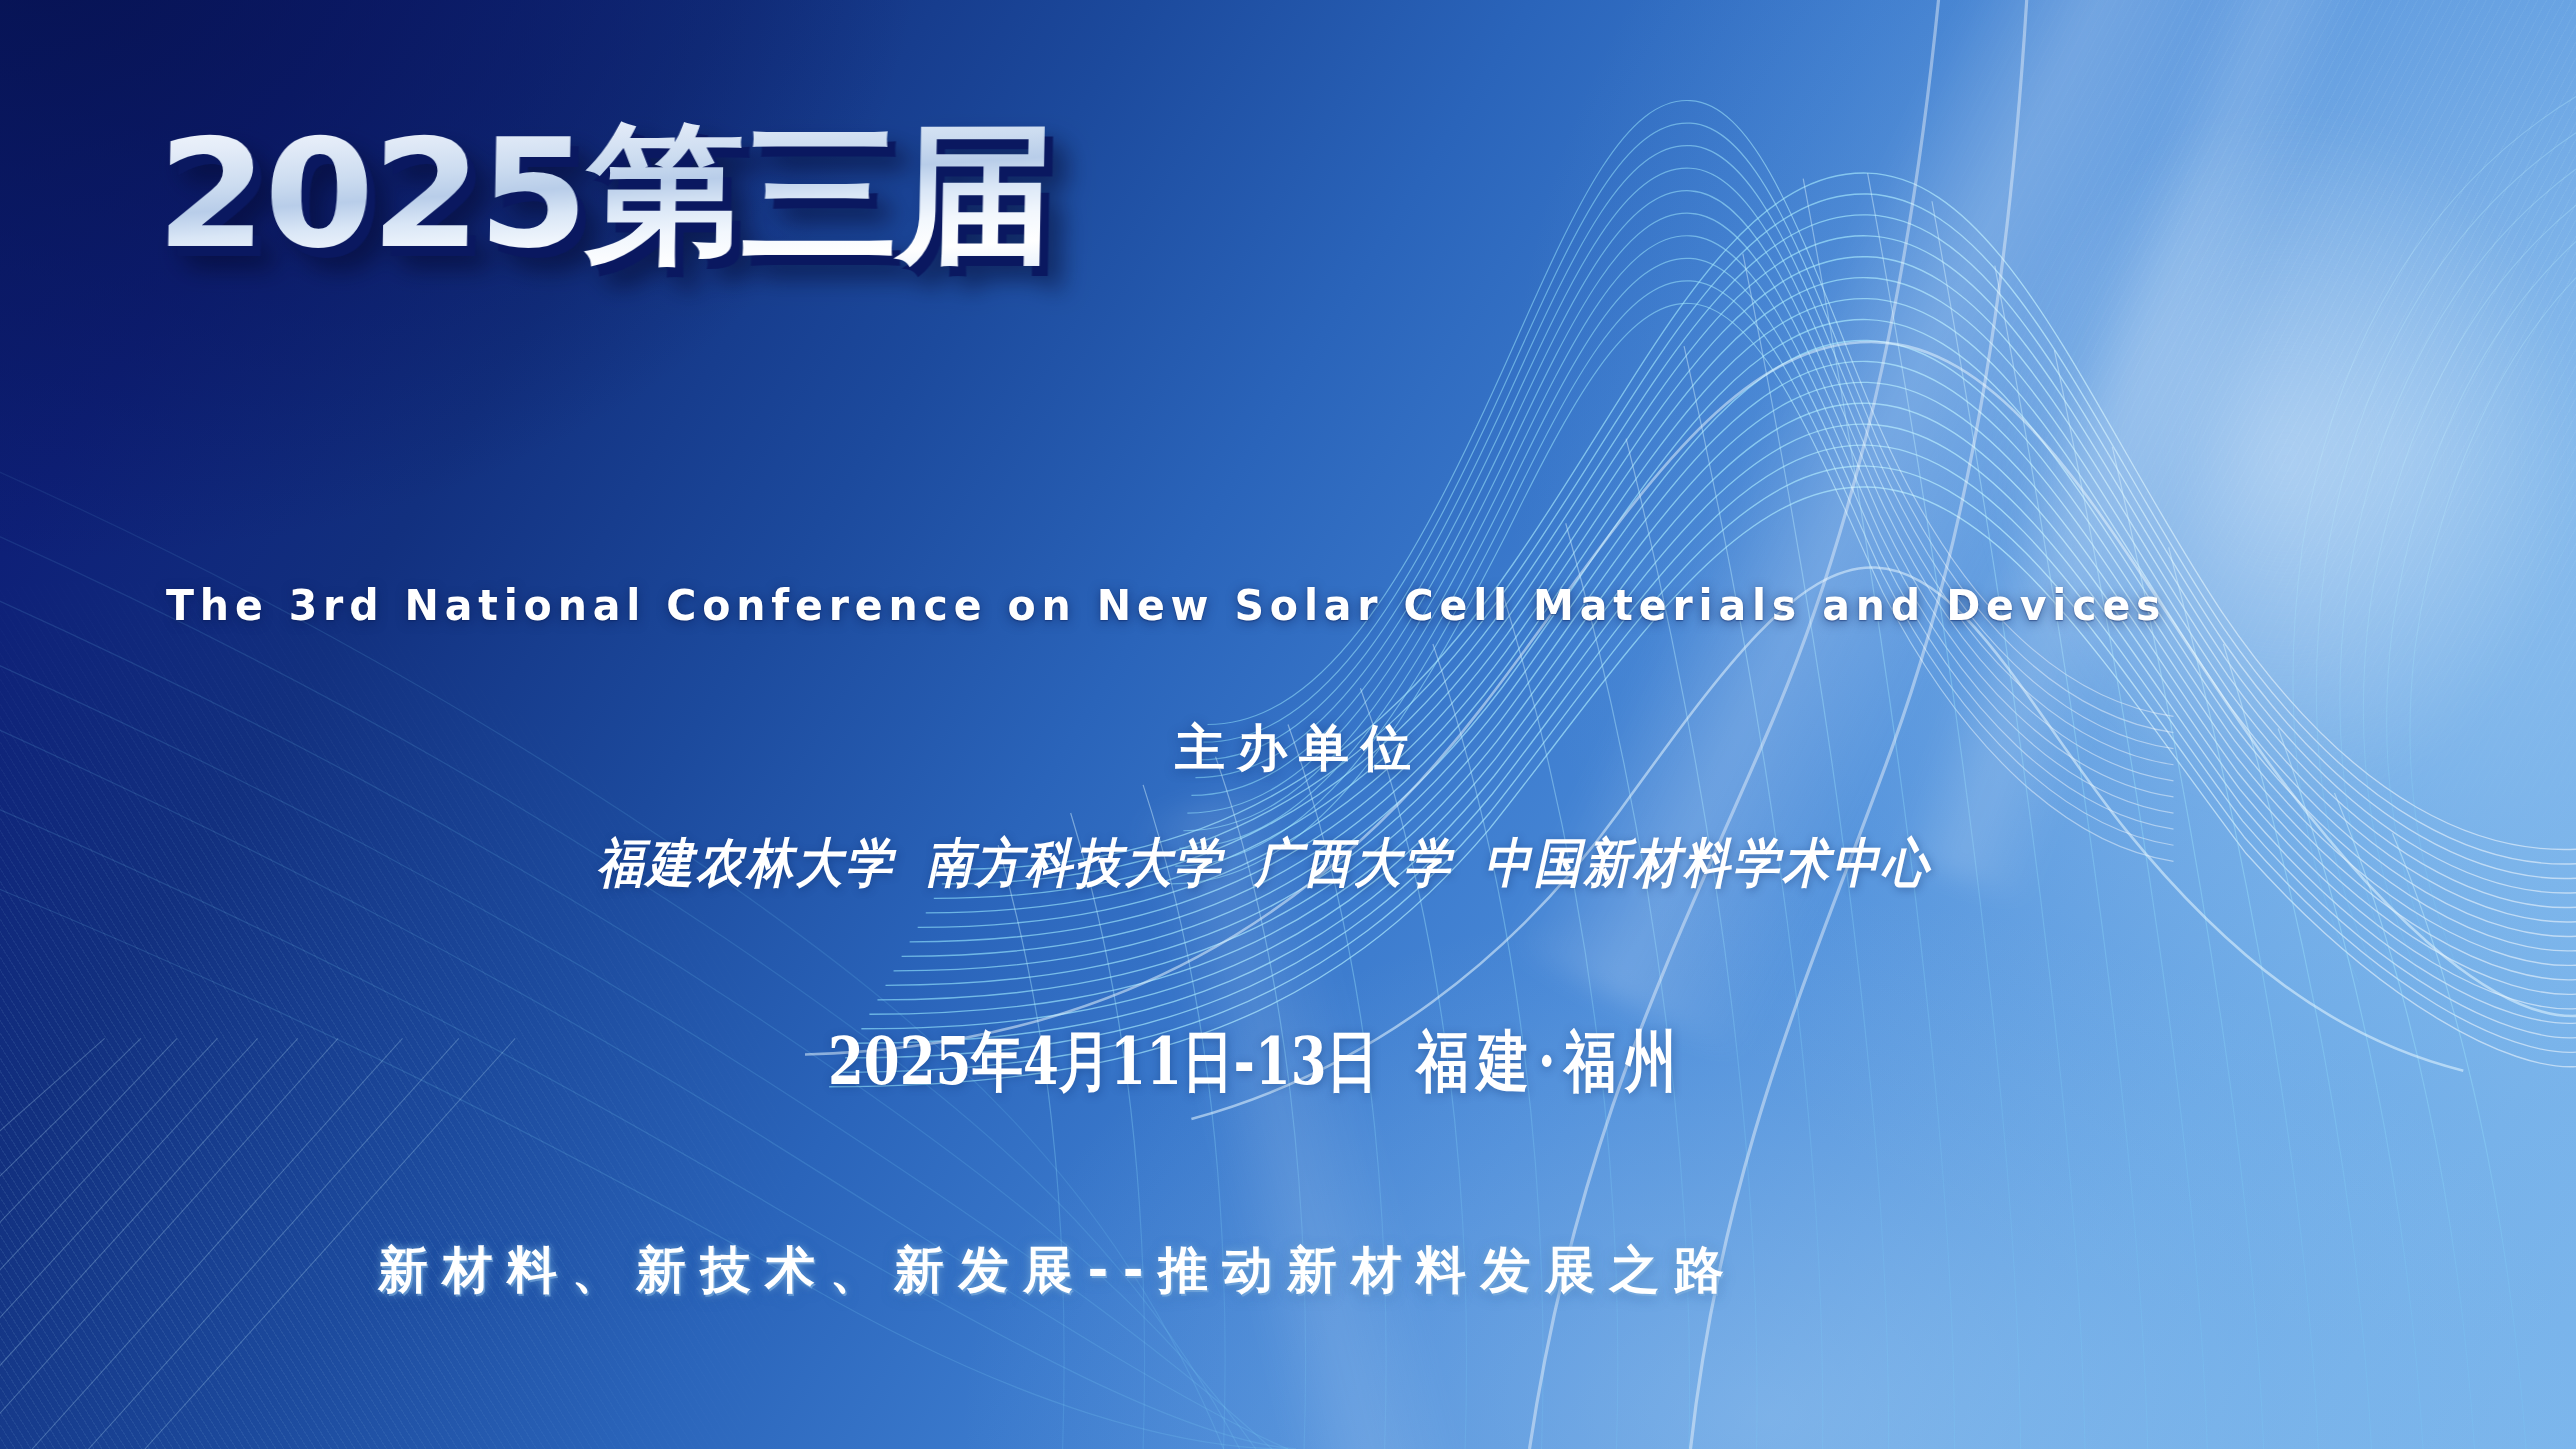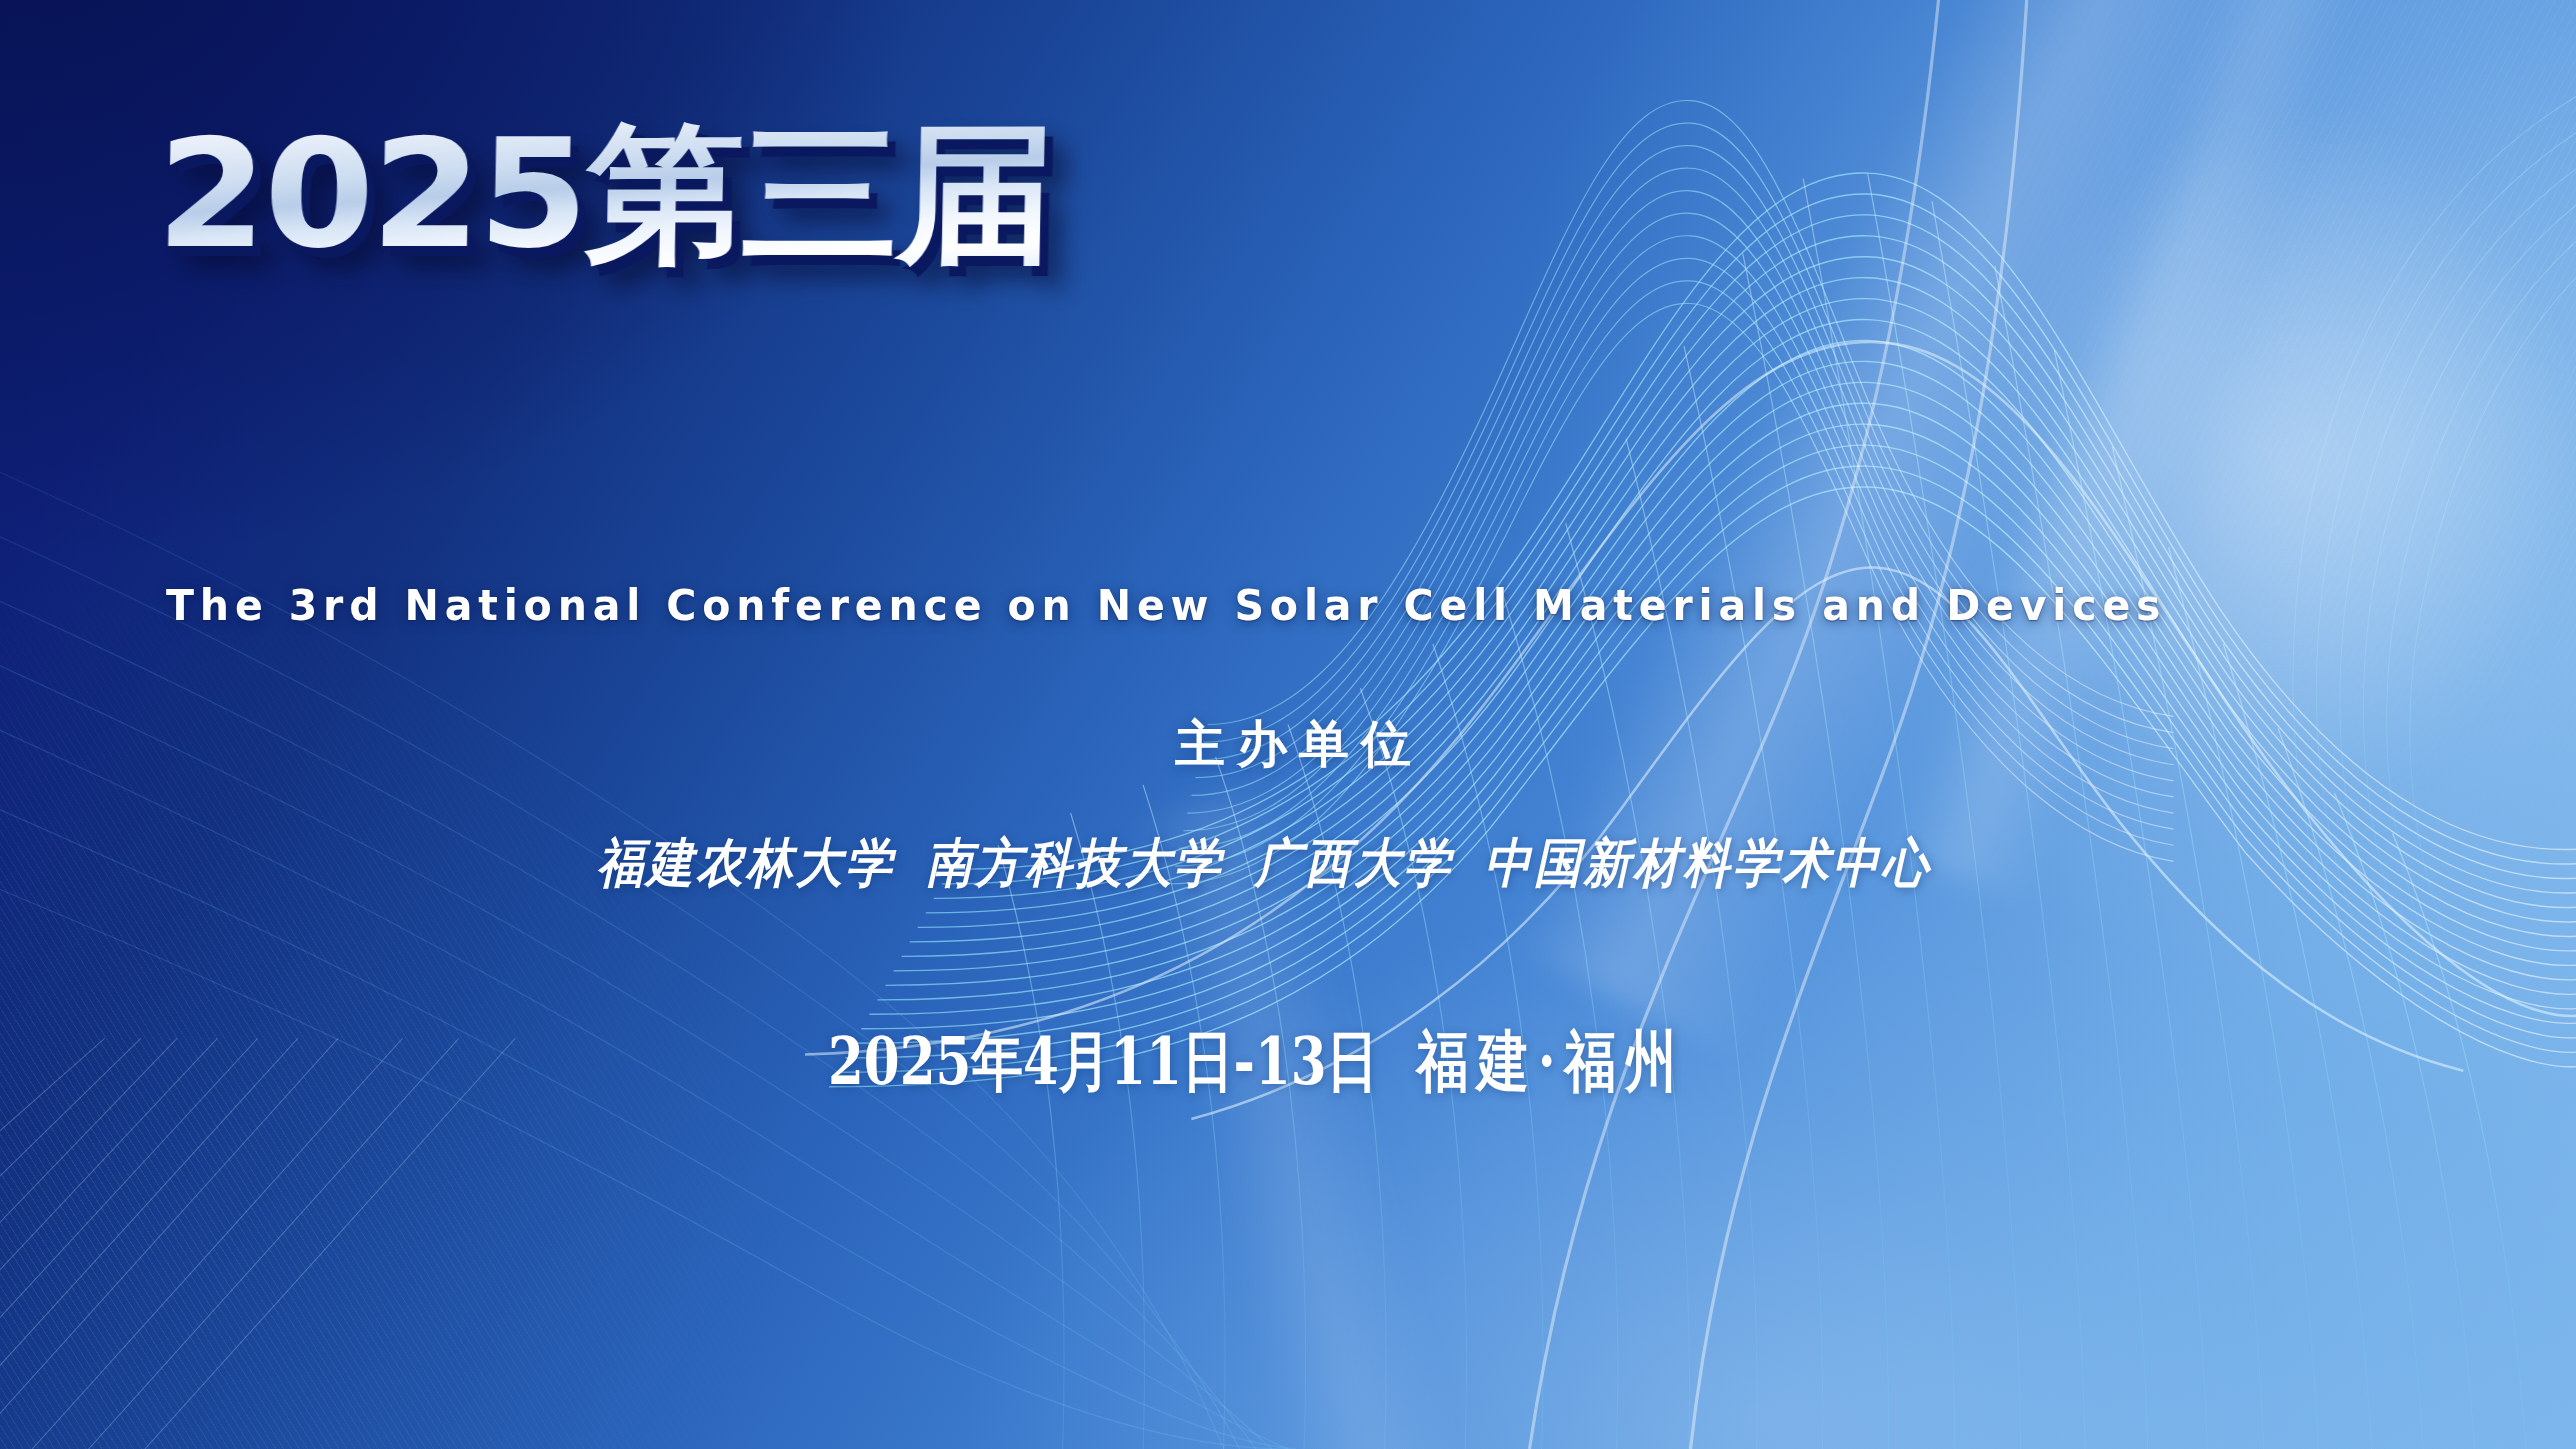--- a/index.html
+++ b/index.html
@@ -88,21 +88,21 @@
   #subtitle { left:166px; top:584px; font-size:43px; line-height:1;
     font-weight:bold; color:#ffffff; letter-spacing:6.1px;
     font-family:"DejaVu Sans","Liberation Sans",sans-serif;
     transform:scaleX(.955); transform-origin:left top;
     text-shadow:0 2.4px 11.3px rgba(8,28,84,.50), 0 0.8px 1.6px rgba(10,30,90,.5);
   }
 
   
   #host-label { left:1175px; top:723px; font-size:50px; line-height:1;
     font-weight:bold; color:#fff; letter-spacing:12px;
-    font-family:Liberation Mono, monospace;
+    font-family:Liberation Serif, serif;
     text-shadow:0 2.4px 11.3px rgba(10,40,100,.42);
   }
 
   
   #host-list { left:597px; top:836px; font-size:47px; line-height:1;
     font-weight:bold; color:#fff; letter-spacing:3.2px;
     font-family:"DejaVu Serif","Liberation Serif",serif;
     font-style:italic;
     transform:scaleY(1.12) scaleX(.99); transform-origin:left top;
     text-shadow:0.8px 2.4px 8px rgba(10,40,100,.40);
@@ -285,15 +285,16 @@
   <div class="layer" id="host-label">主办单位</div>
 
   <div class="layer" id="host-list">
     <span>福建农林大学</span><span class="gap"></span><span>南方科技大学</span><span class="gap"></span><span>广西大学</span><span class="gap"></span><span>中国新材料学术中心</span>
   </div>
 
   <div class="layer" id="datetime">
     <span>2025年4月11日-13日</span><span class="gap"></span><span class="place">福建·福州</span>
   </div>
 
+  <div class="layer" id="slogan">新材料、新技术、新发展--推动新材料发展之路</div>
 
 </div>
 
 
 </body></html>

